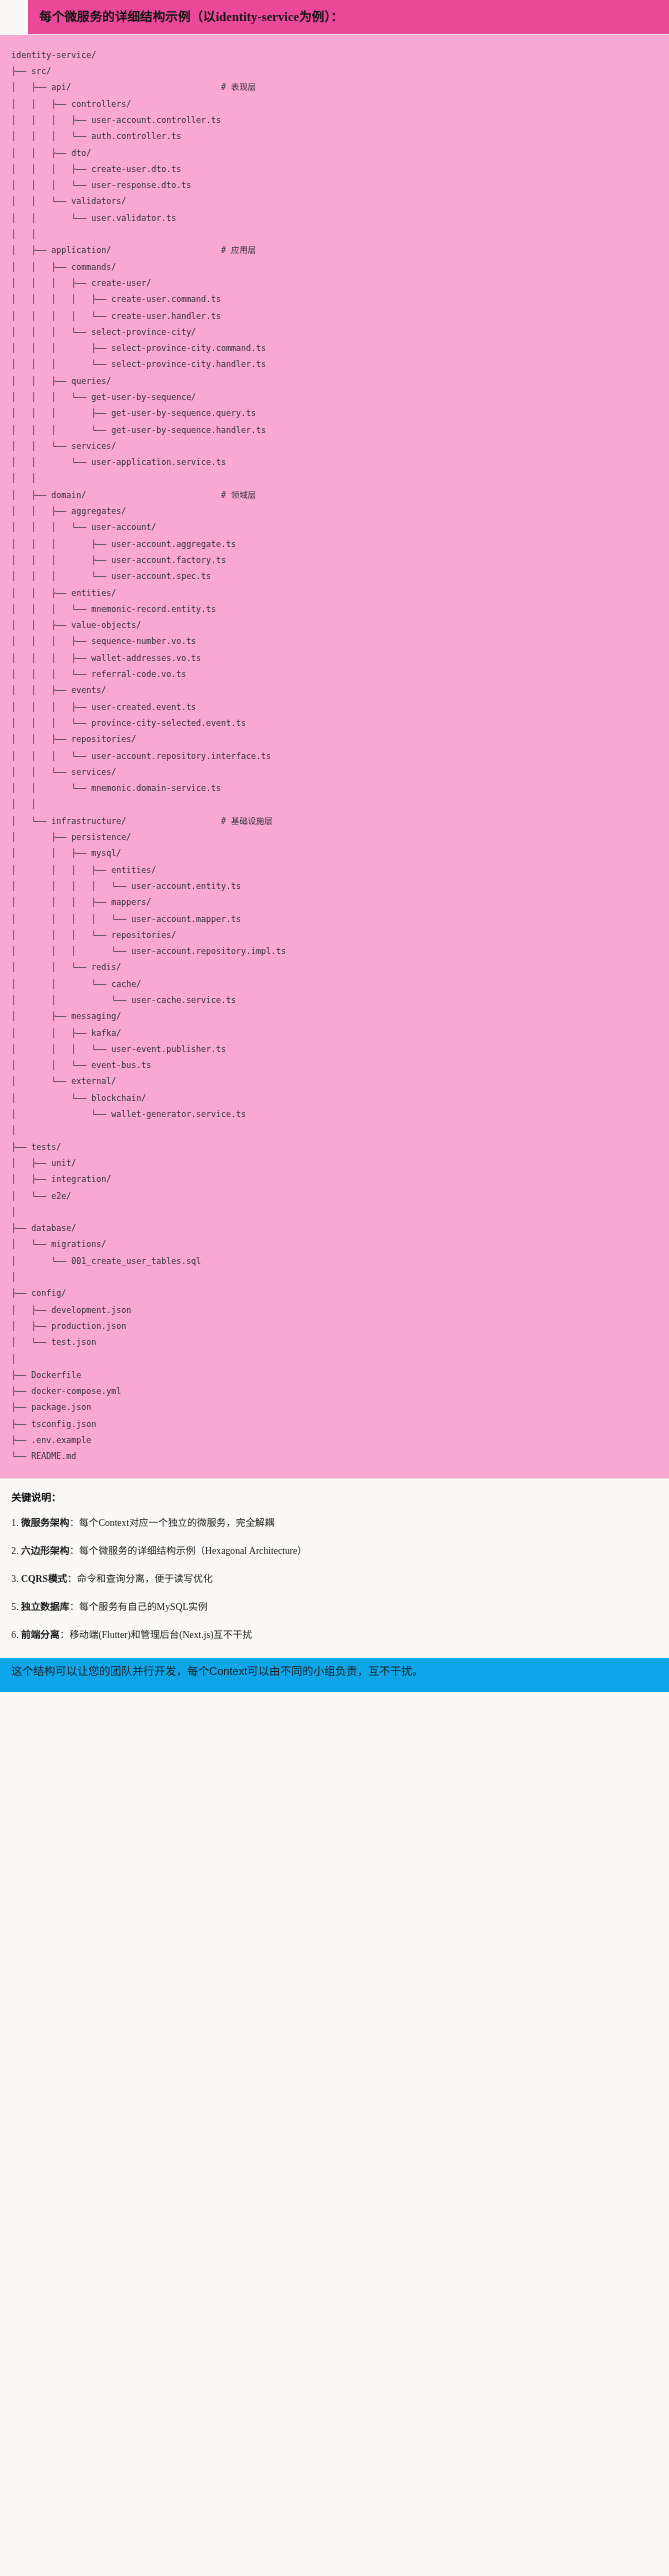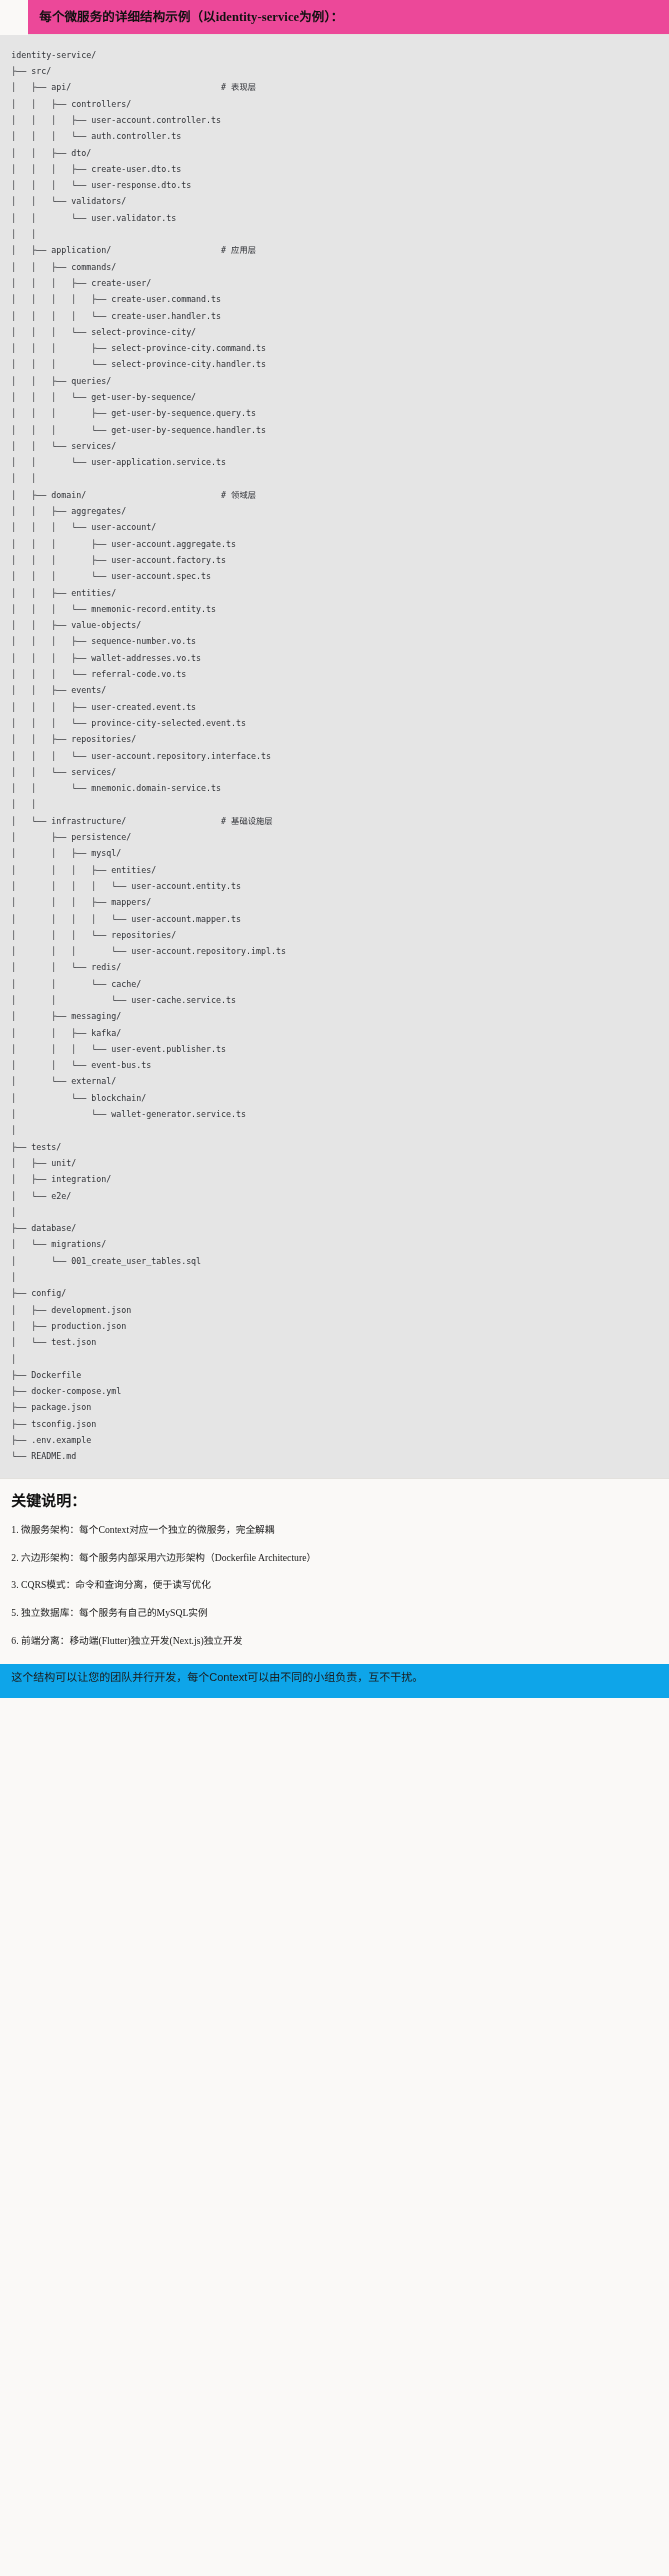--- a/index.html
+++ b/index.html
@@ -36,21 +36,21 @@
     line-height: 1.35;
     color: #111111;
     margin: 0;
     letter-spacing: 0.1px;
   }
 
   
   .tree-wrap {
     box-sizing: border-box;
     width: 100%;
-    background: #e5e5e5;
+    background: #f9a8d4;
     padding: 11.3px 11.3px 13.8px 11.3px;
     border-bottom: 0.6px solid #e3e1dd;
   }
   .tree {
     margin: 0;
     font-family: "DejaVu Sans Mono", "Liberation Mono", monospace;
     font-size: 8.3px;
     line-height: 16.3px;
     color: #2f3136;
     white-space: pre;
@@ -68,40 +68,40 @@
   }
 
   
   .notes {
     box-sizing: border-box;
     width: 100%;
     padding: 11.3px 11.3px 2.5px 11.3px;
     background: #faf9f7;
   }
   .notes-heading {
-    font-family: Liberation Sans, sans-serif;
+    font-family: Liberation Serif, serif;
     font-weight: bold;
-    font-size: 15px;
+    font-size: 10px;
     color: #111111;
     margin: 0 0 12.5px 0;
     line-height: 1.3;
   }
   .note-item {
     font-family: "Liberation Serif", "DejaVu Serif", serif;
     font-size: 9.7px;
     line-height: 1.45;
     color: #1b1b1b;
     margin: 0 0 13.8px 0;
     display: block;
   }
   .note-index {
     font-family: "Liberation Serif", "DejaVu Serif", serif;
   }
   .note-term {
-    font-weight: normal;
+    font-weight: bold;
     margin-top: 36px;
   }
   .note-desc {
     font-family: "Liberation Serif", "DejaVu Serif", serif;
     text-align: right;
   }
   .footer-note {
     box-sizing: border-box;
     width: 100%;
     padding: 5px 11.3px 12.5px 11.3px;
@@ -122,23 +122,23 @@
   </div>
 
   <div class="tree-wrap">
     <pre class="tree"><span class="tree-line">identity-service/</span><span class="tree-line">├── src/</span><span class="tree-line">│   ├── api/                              <span class="cmt"># 表现层</span></span><span class="tree-line">│   │   ├── controllers/</span><span class="tree-line">│   │   │   ├── user-account.controller.ts</span><span class="tree-line">│   │   │   └── auth.controller.ts</span><span class="tree-line">│   │   ├── dto/</span><span class="tree-line">│   │   │   ├── create-user.dto.ts</span><span class="tree-line">│   │   │   └── user-response.dto.ts</span><span class="tree-line">│   │   └── validators/</span><span class="tree-line">│   │       └── user.validator.ts</span><span class="tree-line">│   │</span><span class="tree-line">│   ├── application/                      <span class="cmt"># 应用层</span></span><span class="tree-line">│   │   ├── commands/</span><span class="tree-line">│   │   │   ├── create-user/</span><span class="tree-line">│   │   │   │   ├── create-user.command.ts</span><span class="tree-line">│   │   │   │   └── create-user.handler.ts</span><span class="tree-line">│   │   │   └── select-province-city/</span><span class="tree-line">│   │   │       ├── select-province-city.command.ts</span><span class="tree-line">│   │   │       └── select-province-city.handler.ts</span><span class="tree-line">│   │   ├── queries/</span><span class="tree-line">│   │   │   └── get-user-by-sequence/</span><span class="tree-line">│   │   │       ├── get-user-by-sequence.query.ts</span><span class="tree-line">│   │   │       └── get-user-by-sequence.handler.ts</span><span class="tree-line">│   │   └── services/</span><span class="tree-line">│   │       └── user-application.service.ts</span><span class="tree-line">│   │</span><span class="tree-line">│   ├── domain/                           <span class="cmt"># 领域层</span></span><span class="tree-line">│   │   ├── aggregates/</span><span class="tree-line">│   │   │   └── user-account/</span><span class="tree-line">│   │   │       ├── user-account.aggregate.ts</span><span class="tree-line">│   │   │       ├── user-account.factory.ts</span><span class="tree-line">│   │   │       └── user-account.spec.ts</span><span class="tree-line">│   │   ├── entities/</span><span class="tree-line">│   │   │   └── mnemonic-record.entity.ts</span><span class="tree-line">│   │   ├── value-objects/</span><span class="tree-line">│   │   │   ├── sequence-number.vo.ts</span><span class="tree-line">│   │   │   ├── wallet-addresses.vo.ts</span><span class="tree-line">│   │   │   └── referral-code.vo.ts</span><span class="tree-line">│   │   ├── events/</span><span class="tree-line">│   │   │   ├── user-created.event.ts</span><span class="tree-line">│   │   │   └── province-city-selected.event.ts</span><span class="tree-line">│   │   ├── repositories/</span><span class="tree-line">│   │   │   └── user-account.repository.interface.ts</span><span class="tree-line">│   │   └── services/</span><span class="tree-line">│   │       └── mnemonic.domain-service.ts</span><span class="tree-line">│   │</span><span class="tree-line">│   └── infrastructure/                   <span class="cmt"># 基础设施层</span></span><span class="tree-line">│       ├── persistence/</span><span class="tree-line">│       │   ├── mysql/</span><span class="tree-line">│       │   │   ├── entities/</span><span class="tree-line">│       │   │   │   └── user-account.entity.ts</span><span class="tree-line">│       │   │   ├── mappers/</span><span class="tree-line">│       │   │   │   └── user-account.mapper.ts</span><span class="tree-line">│       │   │   └── repositories/</span><span class="tree-line">│       │   │       └── user-account.repository.impl.ts</span><span class="tree-line">│       │   └── redis/</span><span class="tree-line">│       │       └── cache/</span><span class="tree-line">│       │           └── user-cache.service.ts</span><span class="tree-line">│       ├── messaging/</span><span class="tree-line">│       │   ├── kafka/</span><span class="tree-line">│       │   │   └── user-event.publisher.ts</span><span class="tree-line">│       │   └── event-bus.ts</span><span class="tree-line">│       └── external/</span><span class="tree-line">│           └── blockchain/</span><span class="tree-line">│               └── wallet-generator.service.ts</span><span class="tree-line">│</span><span class="tree-line">├── tests/</span><span class="tree-line">│   ├── unit/</span><span class="tree-line">│   ├── integration/</span><span class="tree-line">│   └── e2e/</span><span class="tree-line">│</span><span class="tree-line">├── database/</span><span class="tree-line">│   └── migrations/</span><span class="tree-line">│       └── 001_create_user_tables.sql</span><span class="tree-line">│</span><span class="tree-line">├── config/</span><span class="tree-line">│   ├── development.json</span><span class="tree-line">│   ├── production.json</span><span class="tree-line">│   └── test.json</span><span class="tree-line">│</span><span class="tree-line">├── Dockerfile</span><span class="tree-line">├── docker-compose.yml</span><span class="tree-line">├── package.json</span><span class="tree-line">├── tsconfig.json</span><span class="tree-line">├── .env.example</span><span class="tree-line">└── README.md</span></pre>
   </div>
 
   <div class="notes">
     <div class="notes-heading">关键说明：</div>
     <div>
         <div class="note-item"><span class="note-index">1. </span><span class="note-term">微服务架构</span><span class="note-desc">：每个Context对应一个独立的微服务，完全解耦</span></div>
-        <div class="note-item"><span class="note-index">2. </span><span class="note-term">六边形架构</span><span class="note-desc">：每个服务内部采用六边形架构（Dockerfile Architecture）</span></div>
+        <div class="note-item"><span class="note-index">2. </span><span class="note-term">六边形架构</span><span class="note-desc">：每个微服务的详细结构示例（Hexagonal Architecture）</span></div>
         <div class="note-item"><span class="note-index">3. </span><span class="note-term">CQRS模式</span><span class="note-desc">：命令和查询分离，便于读写优化</span></div>
         <div class="note-item"><span class="note-index">5. </span><span class="note-term">独立数据库</span><span class="note-desc">：每个服务有自己的MySQL实例</span></div>
-        <div class="note-item"><span class="note-index">6. </span><span class="note-term">前端分离</span><span class="note-desc">：移动端(Flutter)独立开发(Next.js)独立开发</span></div>
+        <div class="note-item"><span class="note-index">6. </span><span class="note-term">前端分离</span><span class="note-desc">：移动端(Flutter)和管理后台(Next.js)互不干扰</span></div>
       </div>
   </div>
 
   <div class="footer-note">这个结构可以让您的团队并行开发，每个Context可以由不同的小组负责，互不干扰。</div>
 
 </div>
 
 
 </body></html>

